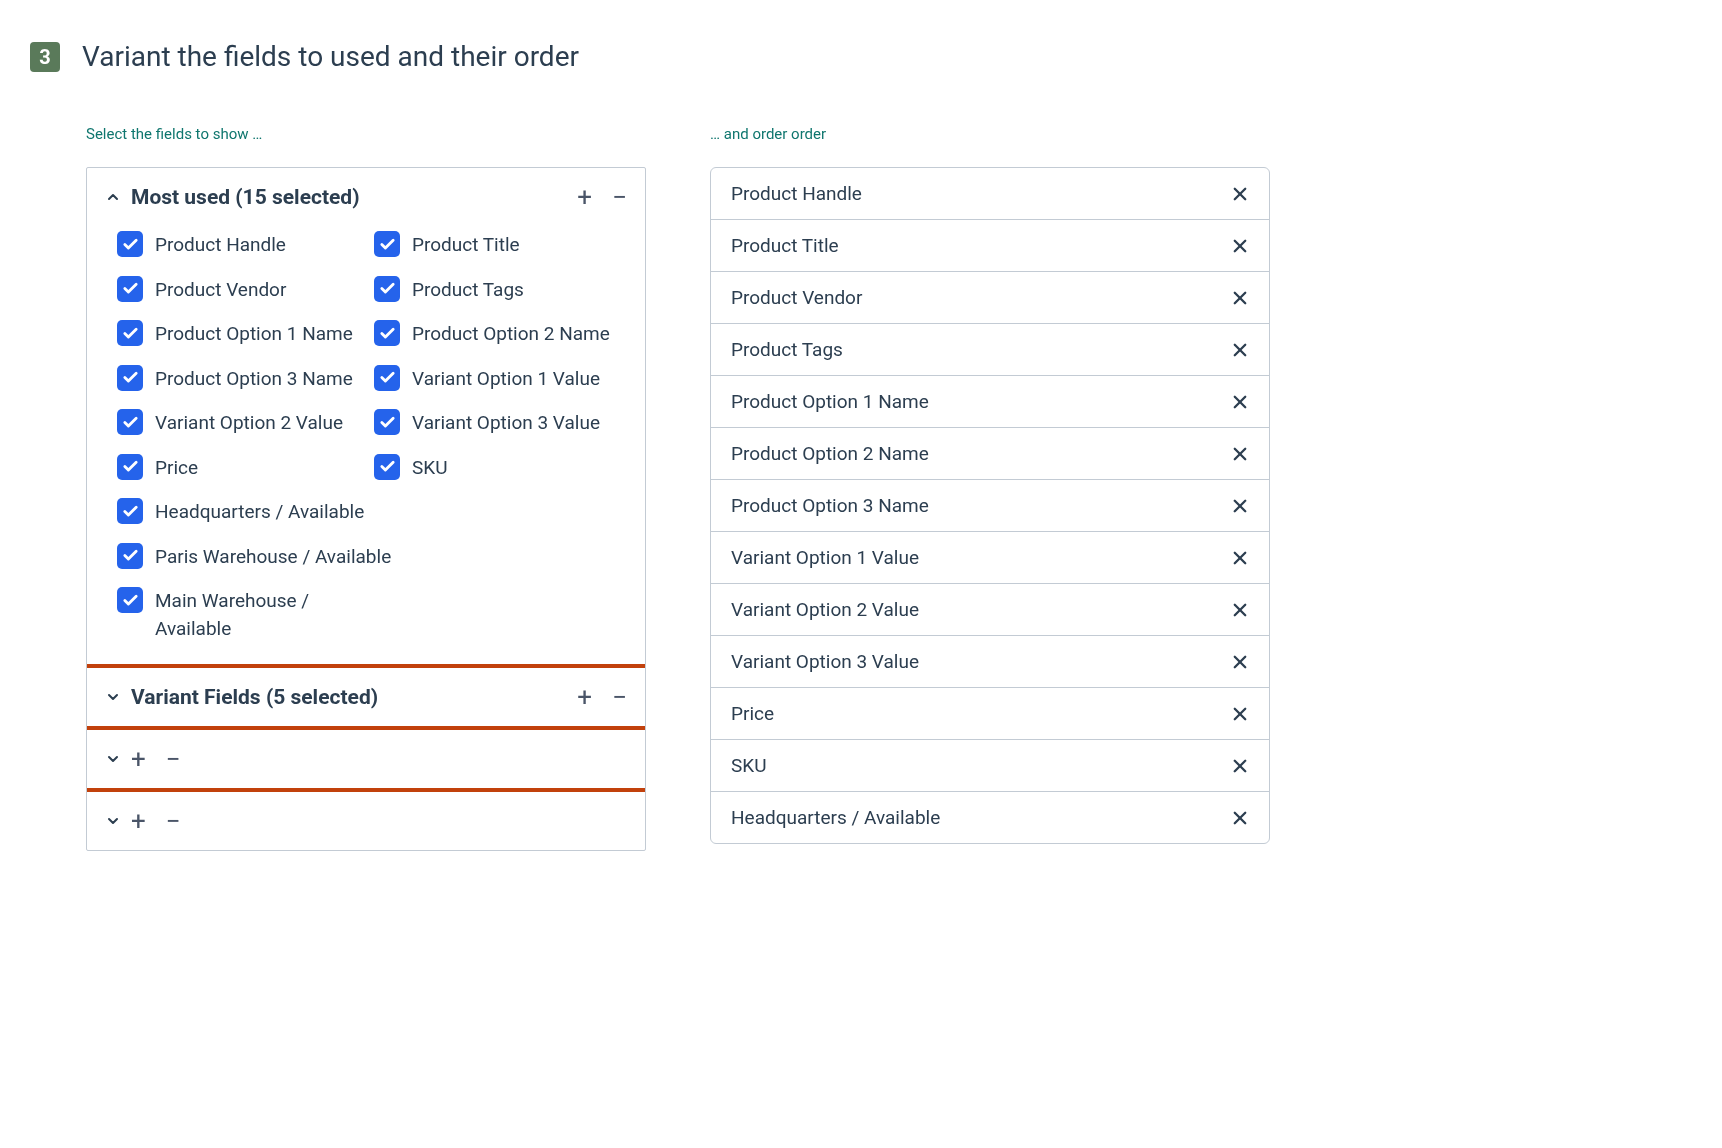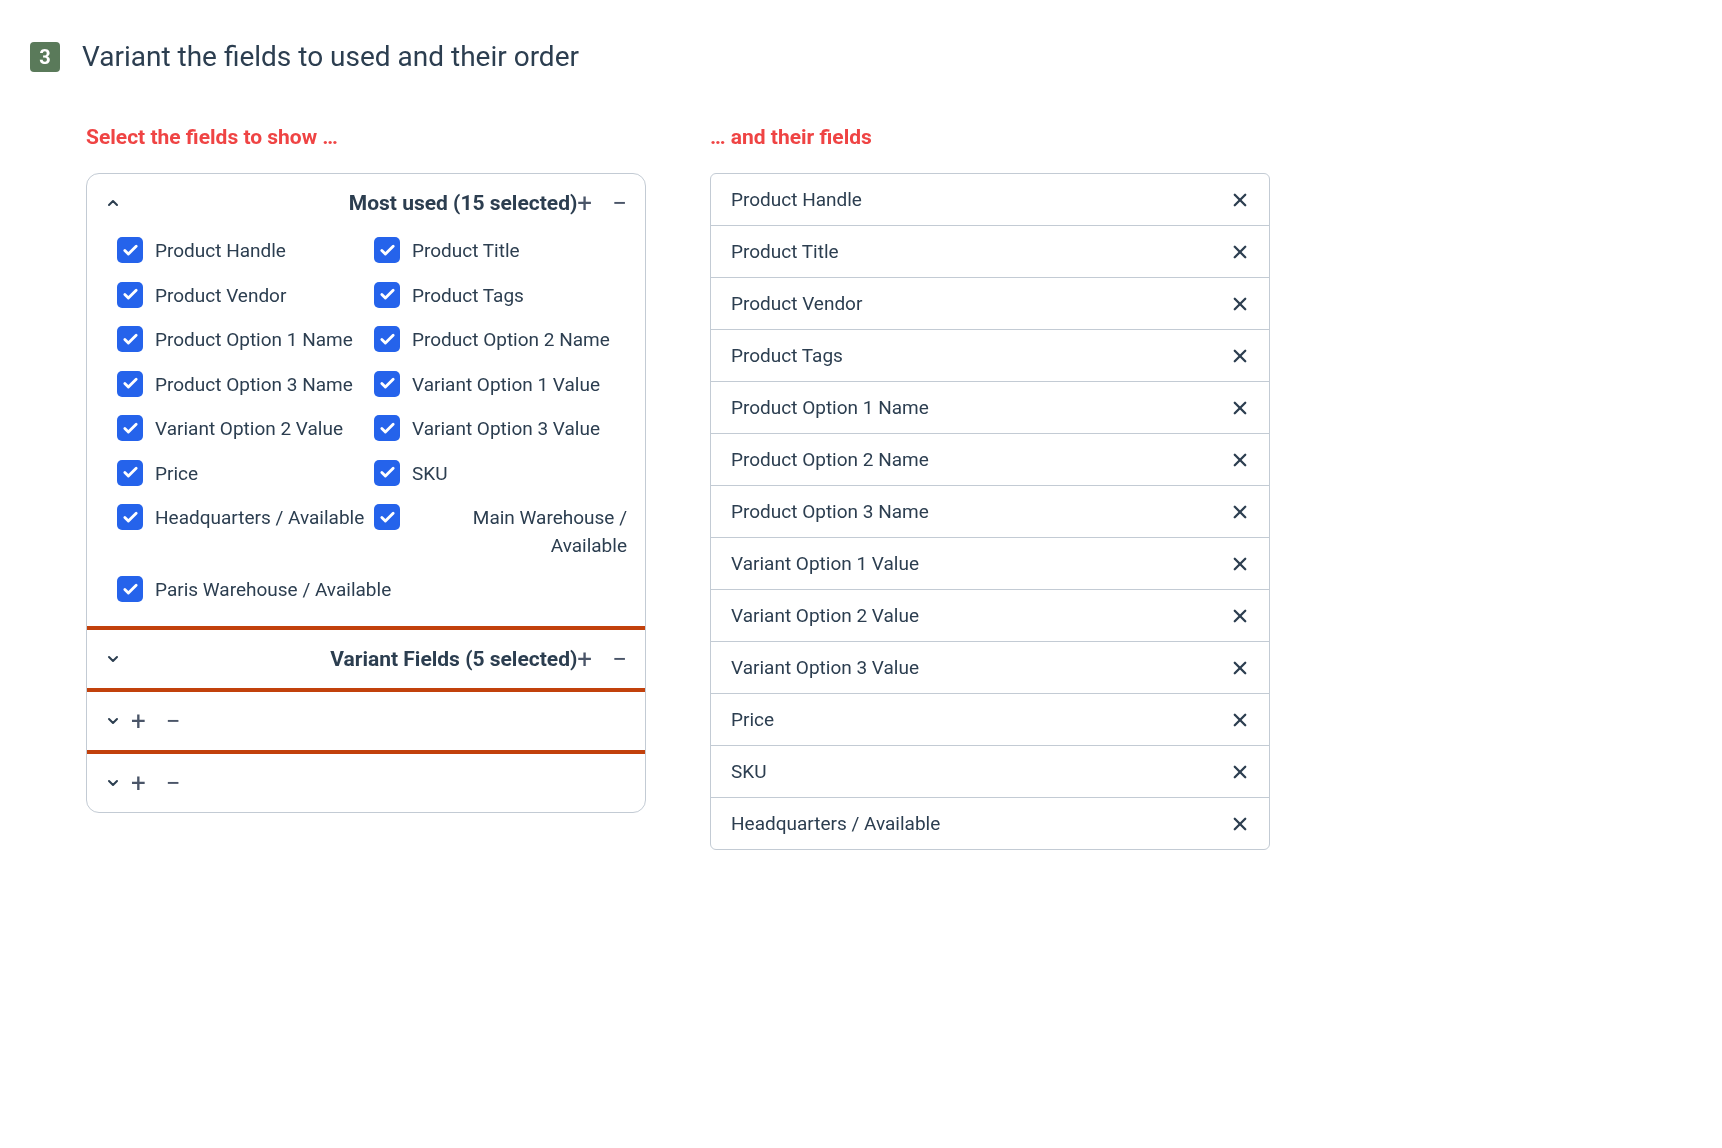--- a/index.html
+++ b/index.html
@@ -33,30 +33,29 @@
     font-weight: 400;
   }
   .step-title .bold { font-weight: 400; }
   .columns {
     display: flex;
     gap: 64px;
     margin-left: 56px;
   }
   .col { flex: 0 0 560px; }
   .col-title {
-    font-size: 21px;
-    font-weight: 700;
-    color: #ef4444;
+    font-size: 15px;
+    font-weight: 400;
+    color: #0f766e;
     margin-bottom: 24px;
   }
   .panel {
     border: 1px solid #c3cbd4;
-    border-radius: 13px;
+    border-radius: 2px;
     overflow: hidden;
-    text-align: right;
   }
   .group-header {
     display: flex;
     align-items: center;
     padding: 16px 18px;
     border-top: 4px solid #c2410c;
     cursor: pointer;
   }
   .group-header:first-child { border-top: none; }
   .chevron {
@@ -267,35 +266,35 @@
           <span class="field-label">SKU</span>
         </div>
         <div class="field-item">
           <span class="checkbox">
               <svg viewBox="0 0 24 24" fill="none" stroke="#fff" stroke-width="4" stroke-linecap="round" stroke-linejoin="round">
                 <polyline points="20 6 9 17 4 12"></polyline>
               </svg>
             </span>
           <span class="field-label">Headquarters / Available</span>
         </div>
+        <div class="field-item full-width">
+          <span class="checkbox">
+              <svg viewBox="0 0 24 24" fill="none" stroke="#fff" stroke-width="4" stroke-linecap="round" stroke-linejoin="round">
+                <polyline points="20 6 9 17 4 12"></polyline>
+              </svg>
+            </span>
+          <span class="field-label">Paris Warehouse / Available</span>
+        </div>
         <div class="field-item">
           <span class="checkbox">
               <svg viewBox="0 0 24 24" fill="none" stroke="#fff" stroke-width="4" stroke-linecap="round" stroke-linejoin="round">
                 <polyline points="20 6 9 17 4 12"></polyline>
               </svg>
             </span>
           <span class="field-label">Main Warehouse / Available</span>
-        </div>
-        <div class="field-item full-width">
-          <span class="checkbox">
-              <svg viewBox="0 0 24 24" fill="none" stroke="#fff" stroke-width="4" stroke-linecap="round" stroke-linejoin="round">
-                <polyline points="20 6 9 17 4 12"></polyline>
-              </svg>
-            </span>
-          <span class="field-label">Paris Warehouse / Available</span>
         </div>
       </div>
 
       <div class="group-header">
         <span class="chevron">
           <svg viewBox="0 0 24 24" fill="none" stroke="#2c3e50" stroke-width="3" stroke-linecap="round" stroke-linejoin="round">
               <polyline points="6 9 12 15 18 9"></polyline>
             </svg>
         </span>
         <span class="group-title">Variant Fields (5 selected)</span>
@@ -326,21 +325,21 @@
         <span class="group-actions">
           <span class="action-btn">+</span>
           <span class="action-btn">−</span>
         </span>
       </div>
 
     </div>
   </div>
 
   <div class="col">
-    <div class="col-title">… and their fields</div>
+    <div class="col-title">… and order order</div>
     <div class="order-list">
       <div class="order-item">
         <span class="order-label">Product Handle</span>
         <span class="remove-btn">
             <svg viewBox="0 0 24 24" fill="none" stroke="currentColor" stroke-linecap="round">
               <line x1="5" y1="5" x2="19" y2="19"></line>
               <line x1="19" y1="5" x2="5" y2="19"></line>
             </svg>
           </span>
       </div>

